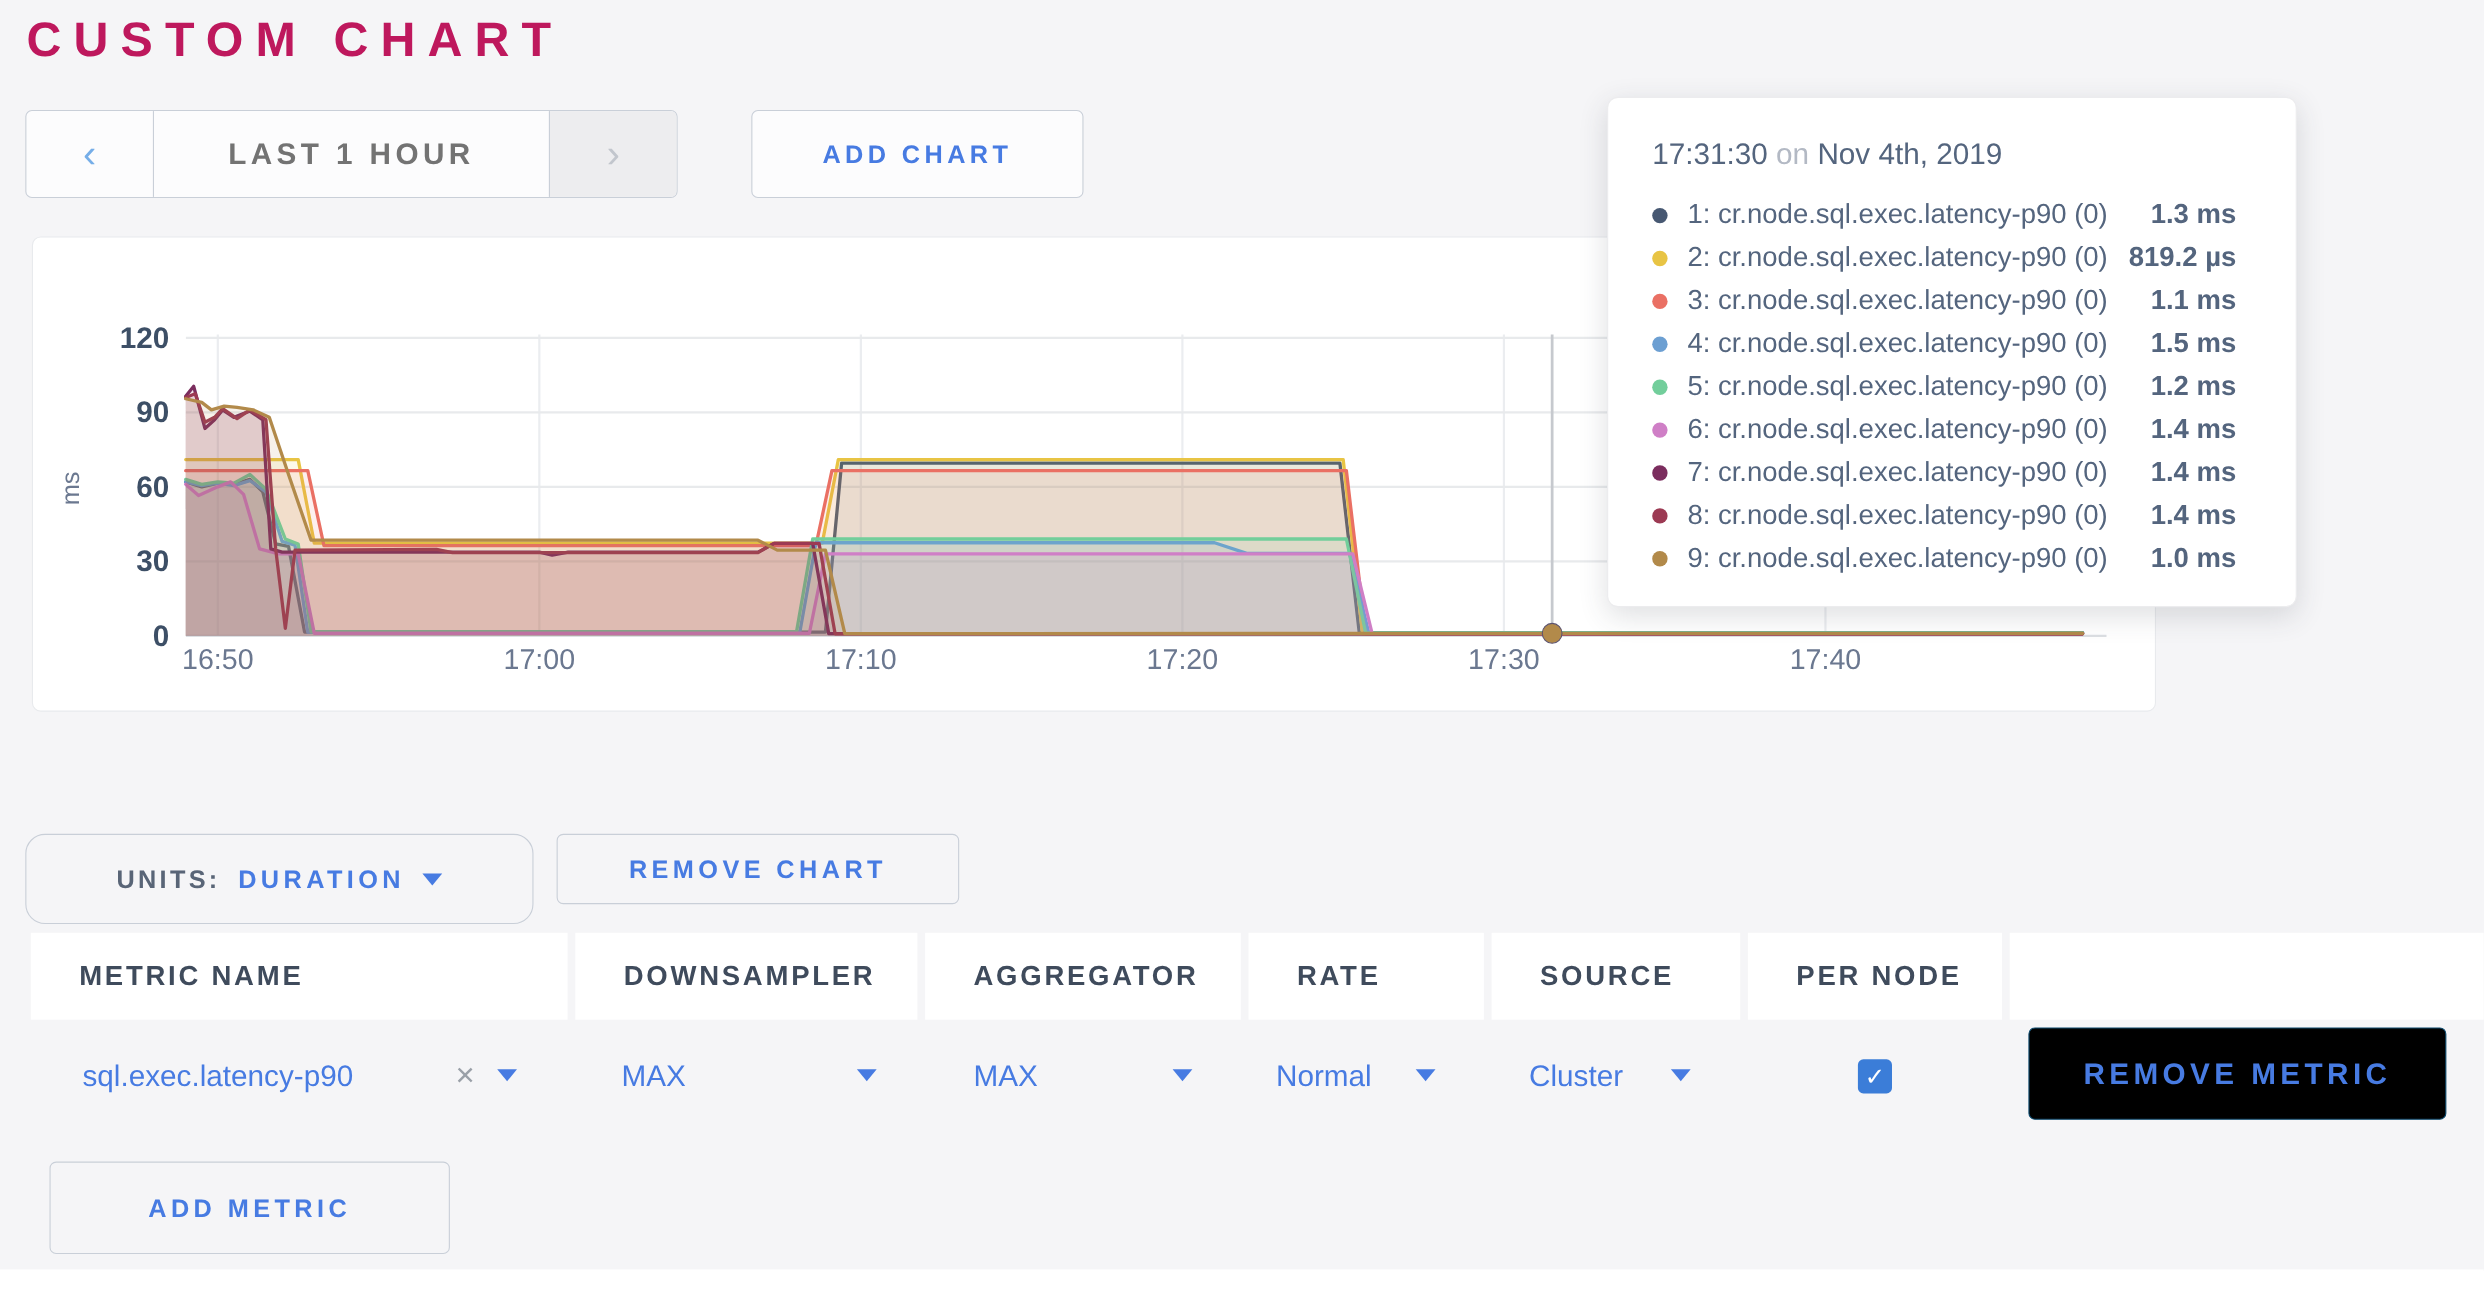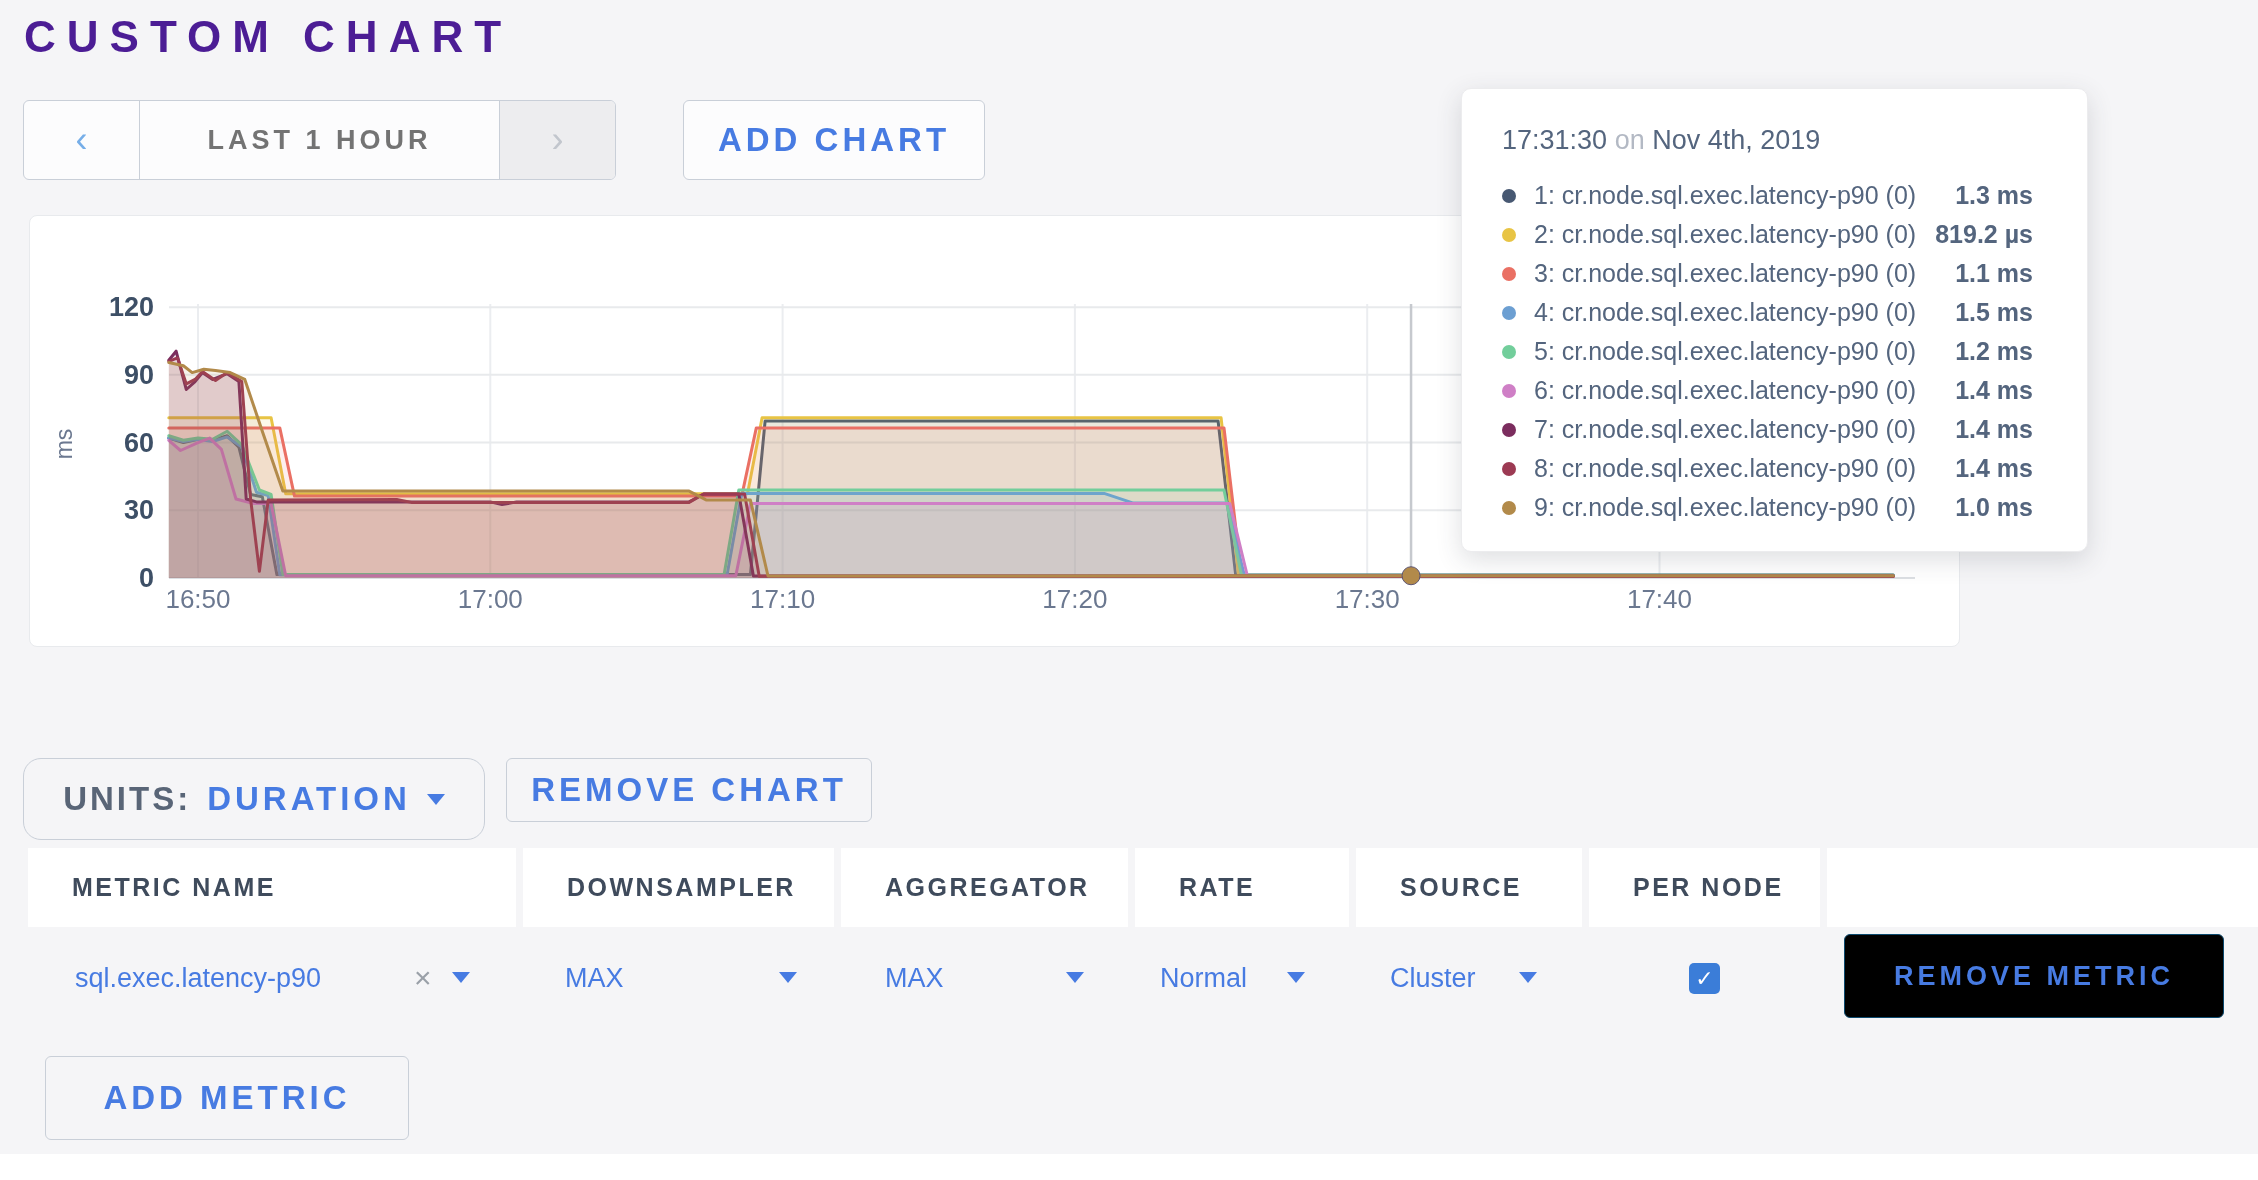--- a/index.html
+++ b/index.html
@@ -1,29 +1,29 @@
 <!DOCTYPE html>
 <html><head>
 <meta charset="utf-8">
 <style>
   * { margin:0; padding:0; box-sizing:border-box; }
   html,body { width:2258px; height:1180px; }
   body { font-family:"Liberation Sans", sans-serif; background:#f5f5f7; position:relative; overflow:hidden; }
   #app { position:absolute; inset:0; width:2258px; height:1180px; background:#f5f5f7; }
 
-  .page-title { position:absolute; left:24px; top:12px; font-size:44px; font-weight:800; letter-spacing:11px; color:#4c1d95; }
+  .page-title { position:absolute; left:24px; top:12px; font-size:44px; font-weight:800; letter-spacing:11px; color:#be185d; }
 
   
   .time-group { position:absolute; left:23px; top:100px; width:593px; height:80px; background:#fcfcfd; border:1px solid #c9cfd8; border-radius:6px; display:flex; overflow:hidden; }
   .time-seg { display:flex; align-items:center; justify-content:center; height:100%; }
   .time-prev { width:116px; border-right:1px solid #c9cfd8; color:#76aee8; font-size:36px; cursor:pointer; }
   .time-label { flex:1; color:#737373; font-size:27px; letter-spacing:4px; font-weight:600; cursor:pointer; }
   .time-next { width:116px; border-left:1px solid #c9cfd8; background:#ededef; color:#c2c6cd; font-size:36px; }
 
-  .ghost-btn { position:absolute; background:#fcfcfd; border:1px solid #c9cfd8; border-radius:6px; color:#477be2; font-size:33px; font-weight:600; letter-spacing:4px; display:flex; align-items:center; justify-content:center; cursor:pointer; }
+  .ghost-btn { position:absolute; background:#fcfcfd; border:1px solid #c9cfd8; border-radius:6px; color:#477be2; font-size:23px; font-weight:600; letter-spacing:4px; display:flex; align-items:center; justify-content:center; cursor:pointer; }
   .add-chart-btn { left:683px; top:100px; width:302px; height:80px; }
   .units-btn { left:23px; top:758px; width:462px; height:82px; background:transparent; gap:16px;border-radius:18px; }
   .remove-chart-btn { left:506px; top:758px; width:366px; height:64px; background:transparent; }
   .add-metric-btn { left:45px; top:1056px; width:364px; height:84px; background:transparent; }
   .units-word { color:#596577; letter-spacing:3px; }
 
   .caret { width:0; height:0; border-left:9px solid transparent; border-right:9px solid transparent; border-top:11px solid #477be2; display:inline-block; }
 
   
   .chart-card { position:absolute; left:29px; top:215px; width:1931px; height:432px; background:#ffffff; border:1px solid #e8eaed; border-radius:8px; }

